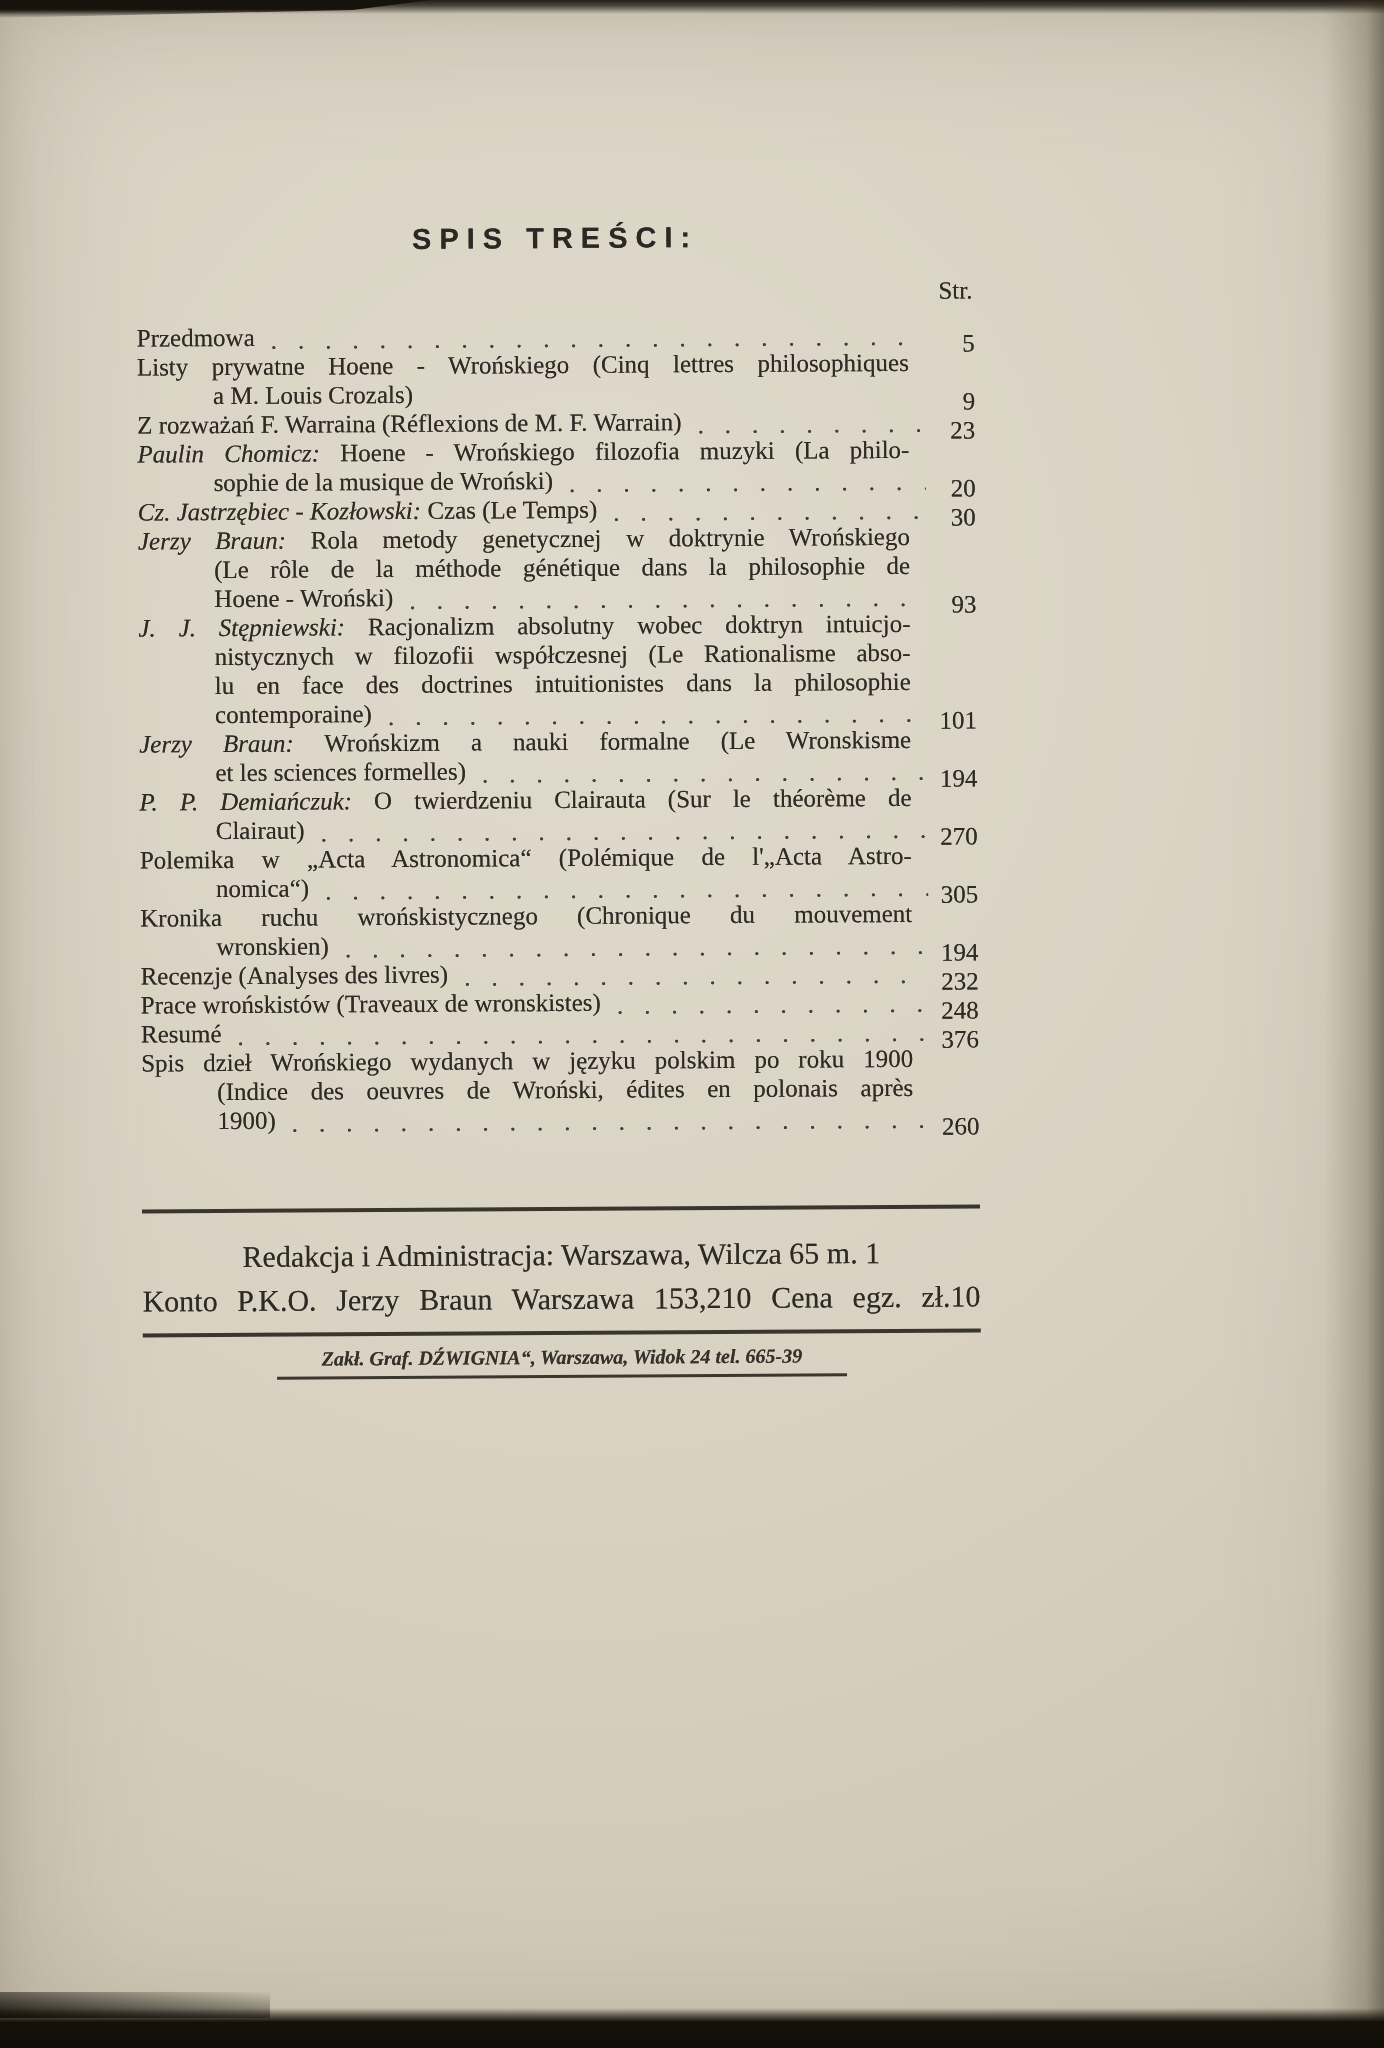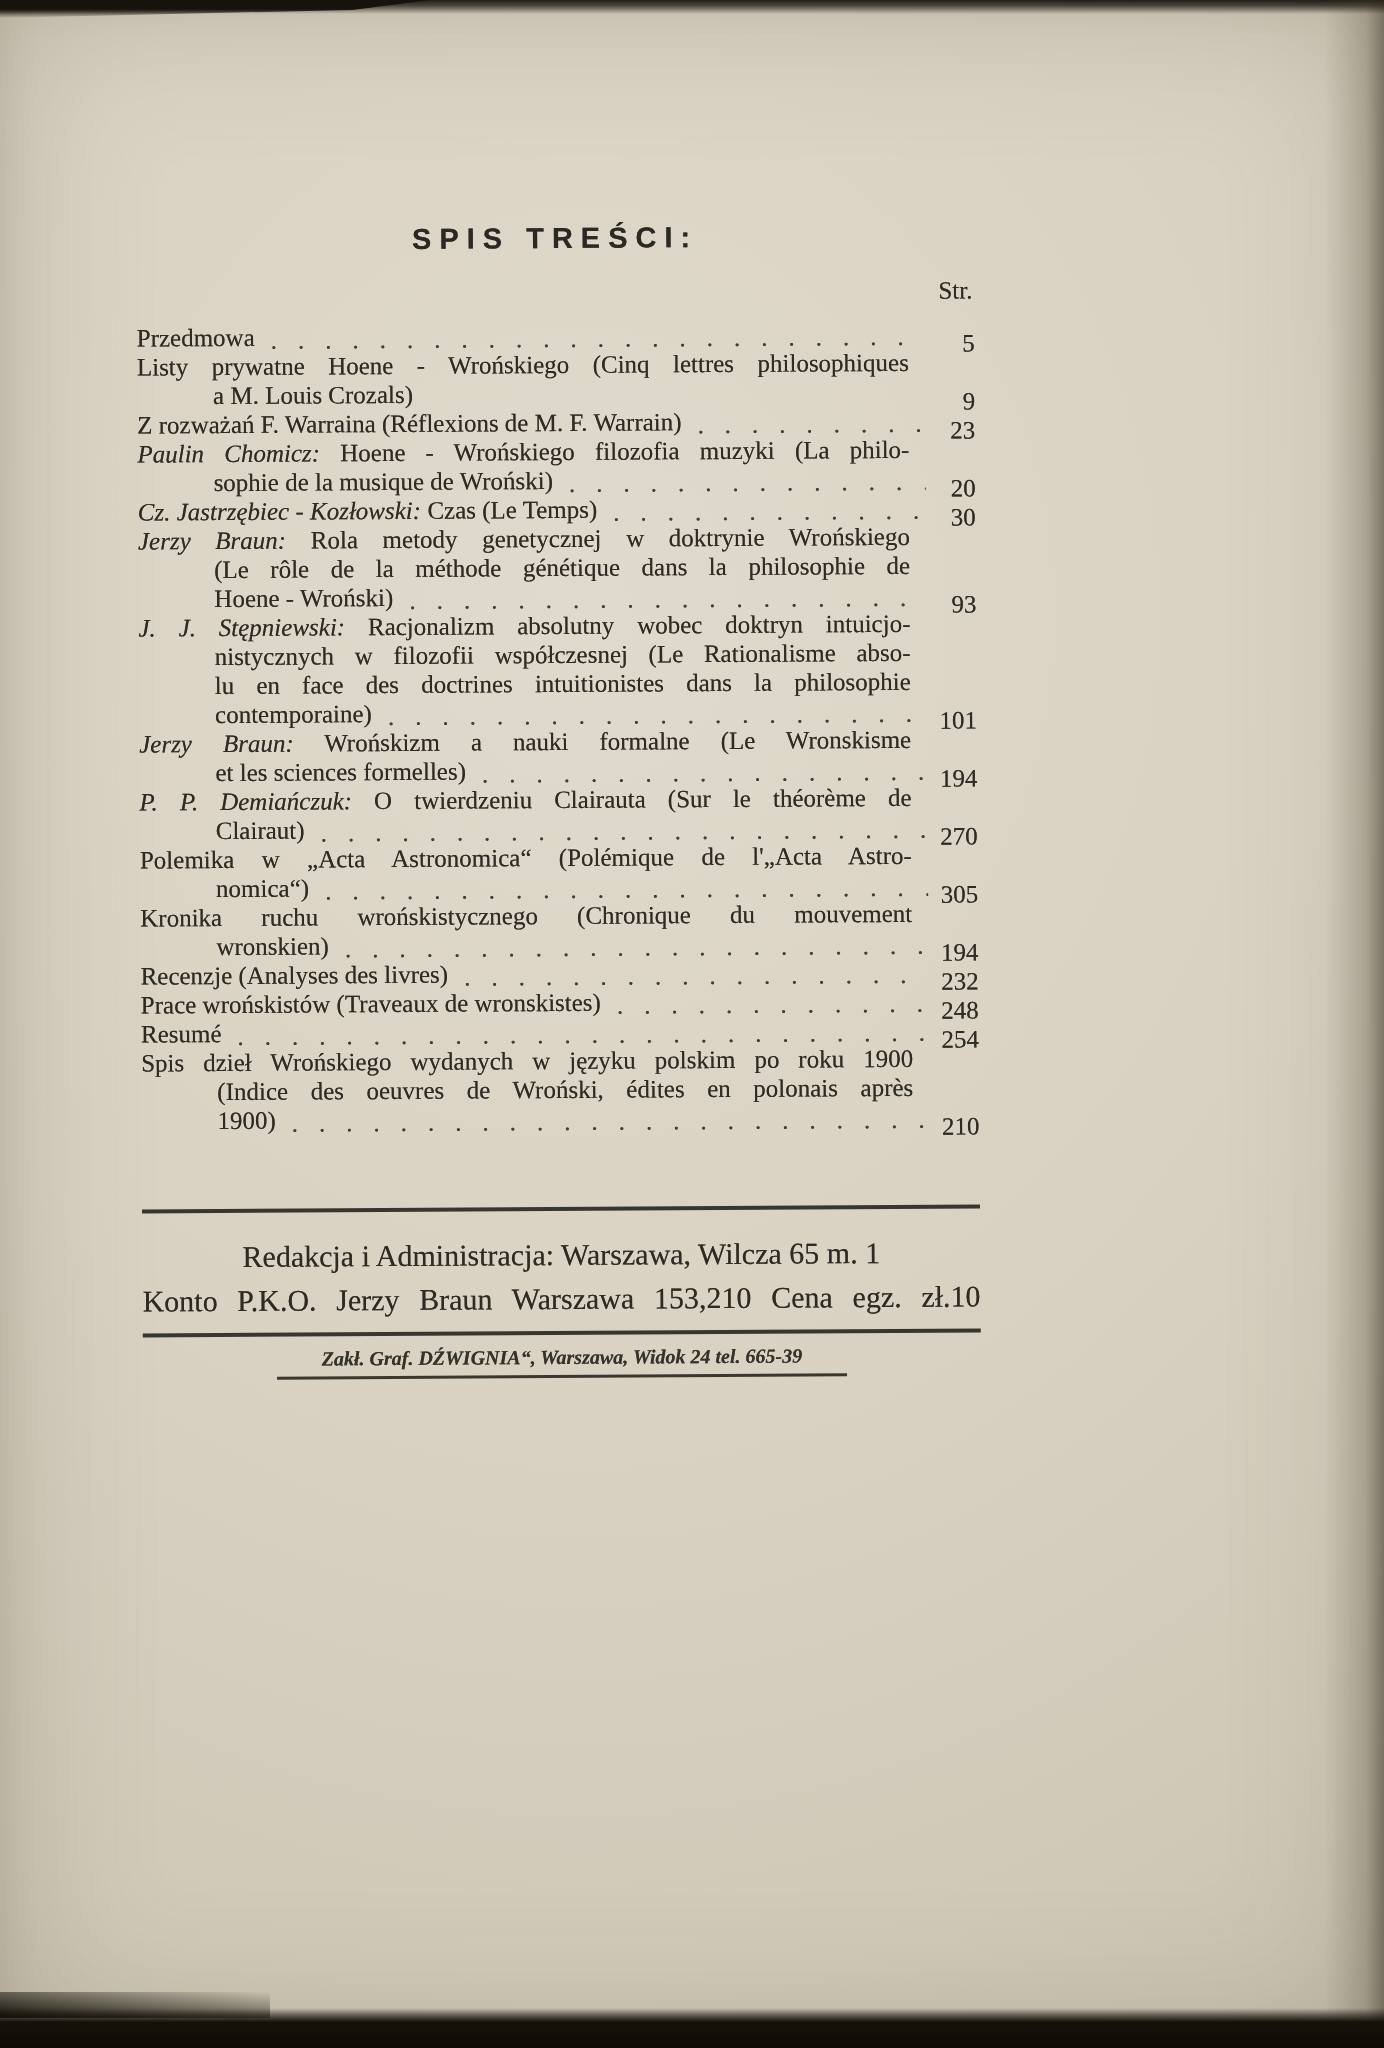--- a/index.html
+++ b/index.html
@@ -232,30 +232,30 @@
         <div class="line last">
           <span class="line-text"><span class="rm">Prace wrońskistów (Traveaux de wronskistes)</span></span>
           <span class="leader">..........................................</span>
           <span class="pagenum">248</span>
         </div>
       </div>
       <div class="entry">
         <div class="line last">
           <span class="line-text"><span class="rm">Resumé</span></span>
           <span class="leader">..........................................</span>
-          <span class="pagenum">254</span>
+          <span class="pagenum">376</span>
         </div>
       </div>
       <div class="entry">
         <div class="line just"><span class="line-text"><span class="rm">Spis dzieł Wrońskiego wydanych w języku polskim po roku 1900</span></span></div>
         <div class="line cont just"><span class="line-text"><span class="rm">(Indice des oeuvres de Wroński, édites en polonais après</span></span></div>
         <div class="line cont last">
           <span class="line-text"><span class="rm">1900)</span></span>
           <span class="leader">..........................................</span>
-          <span class="pagenum">210</span>
+          <span class="pagenum">260</span>
         </div>
       </div>
     </div>
 
   <div class="footer">
     <div class="rule"></div>
     <div class="f1">Redakcja i Administracja: Warszawa, Wilcza 65 m. 1</div>
     <div class="f2">Konto P.K.O. Jerzy Braun Warszawa 153,210 Cena egz. zł.10</div>
     <div class="rule rule2"></div>
     <div class="imprint">Zakł. Graf. DŹWIGNIA“, Warszawa, Widok 24 tel. 665-39</div>

